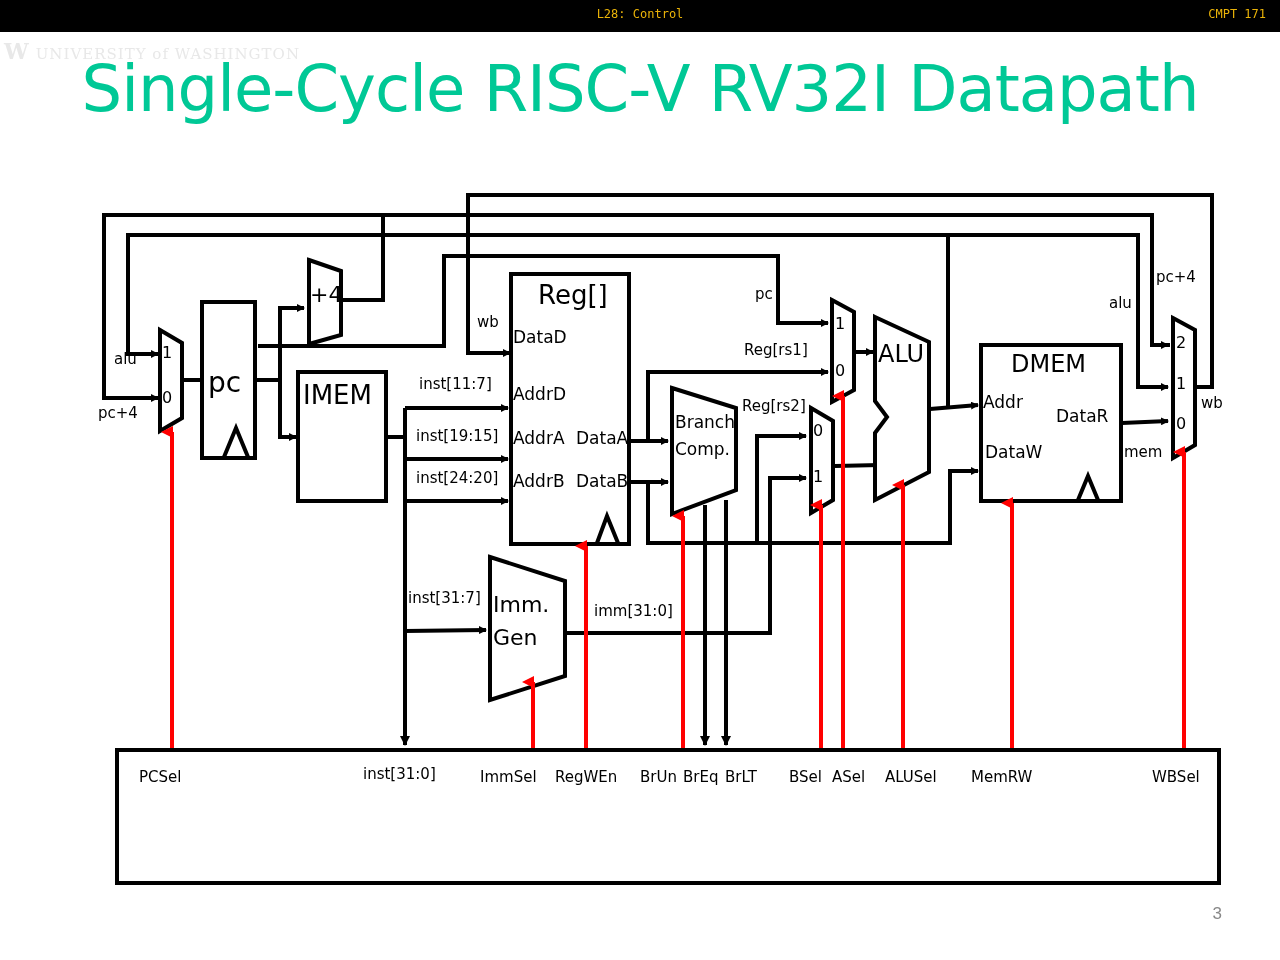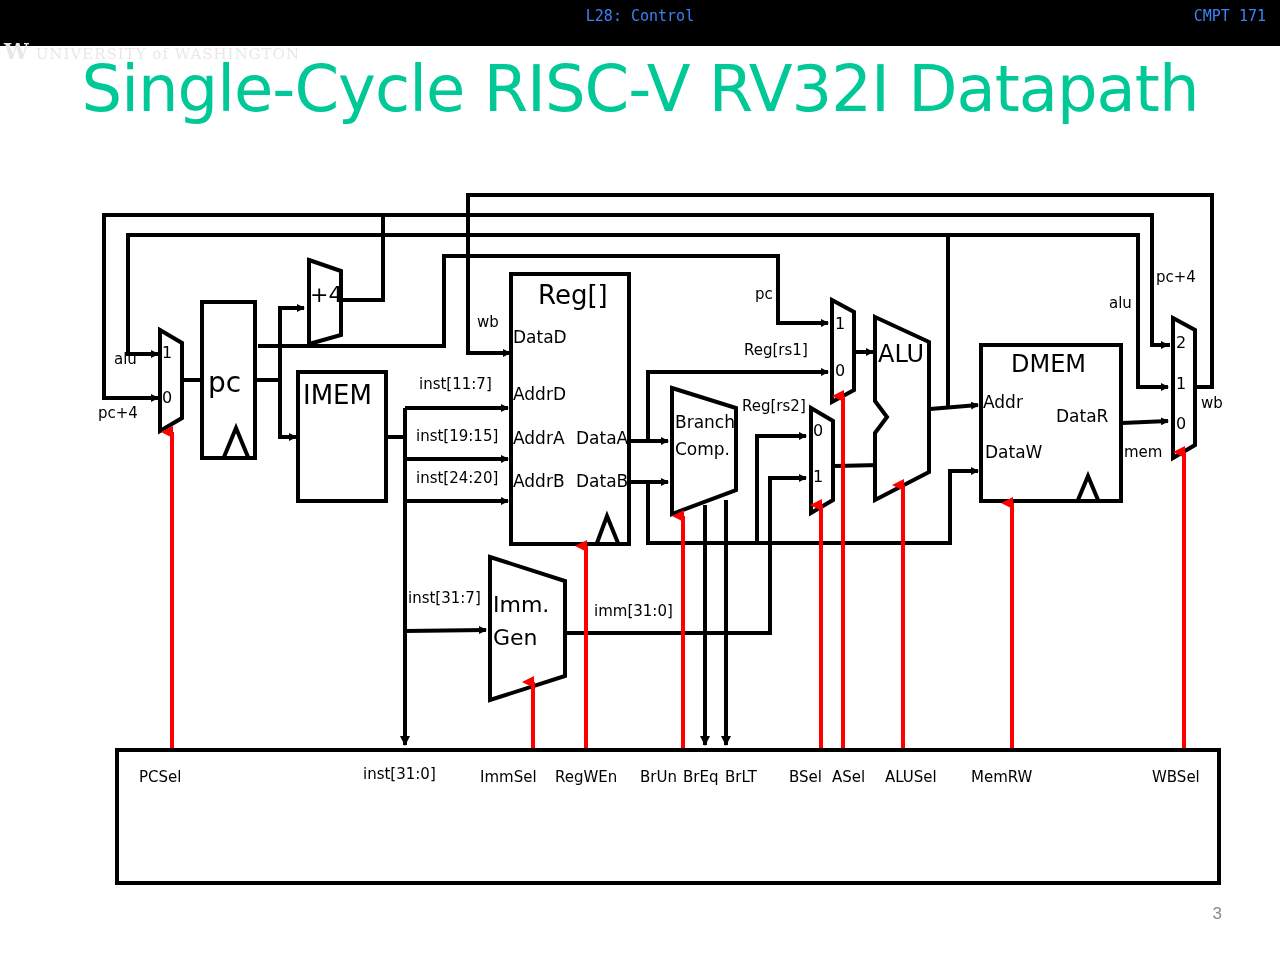--- a/index.html
+++ b/index.html
@@ -1,18 +1,18 @@
 <!DOCTYPE html>
 <html><head>
 <meta charset="utf-8">
 <style>
   html, body { margin:0; padding:0; background:#ffffff; }
   body { width:1280px; height:960px; position:relative; overflow:hidden; font-family:"Liberation Sans", sans-serif; }
-  .topbar { position:absolute; left:0; top:0; width:1280px; height:46px; background:#000; color:#3b82f6;
-            font-family:"DejaVu Sans Mono", monospace; font-size:15px; }
+  .topbar { position:absolute; left:0; top:0; width:1280px; height:32px; background:#000; color:#eab308;
+            font-family:"DejaVu Sans Mono", monospace; font-size:12px; }
   .topbar .center { position:absolute; left:0; right:0; top:7px; text-align:center; }
   .topbar .right { position:absolute; right:14px; top:7px; }
   .uw-logo { position:absolute; left:4px; top:38px; color:#e8e8e8; font-family:"DejaVu Serif", serif; font-size:15px; letter-spacing:1px; }
   .uw-logo .w { font-size:22px; font-weight:bold; margin-right:6px; }
   .title { position:absolute; left:0; right:0; top:52px; text-align:center; color:#00c896; font-size:64px;
            font-family:"DejaVu Sans", sans-serif; letter-spacing:-1px; }
   .page-num { position:absolute; right:58px; top:904px; color:#888; font-size:17px; }
   svg { position:absolute; left:0; top:0; }
   svg text { font-family:"DejaVu Sans", sans-serif; fill:#000; }
 </style>

